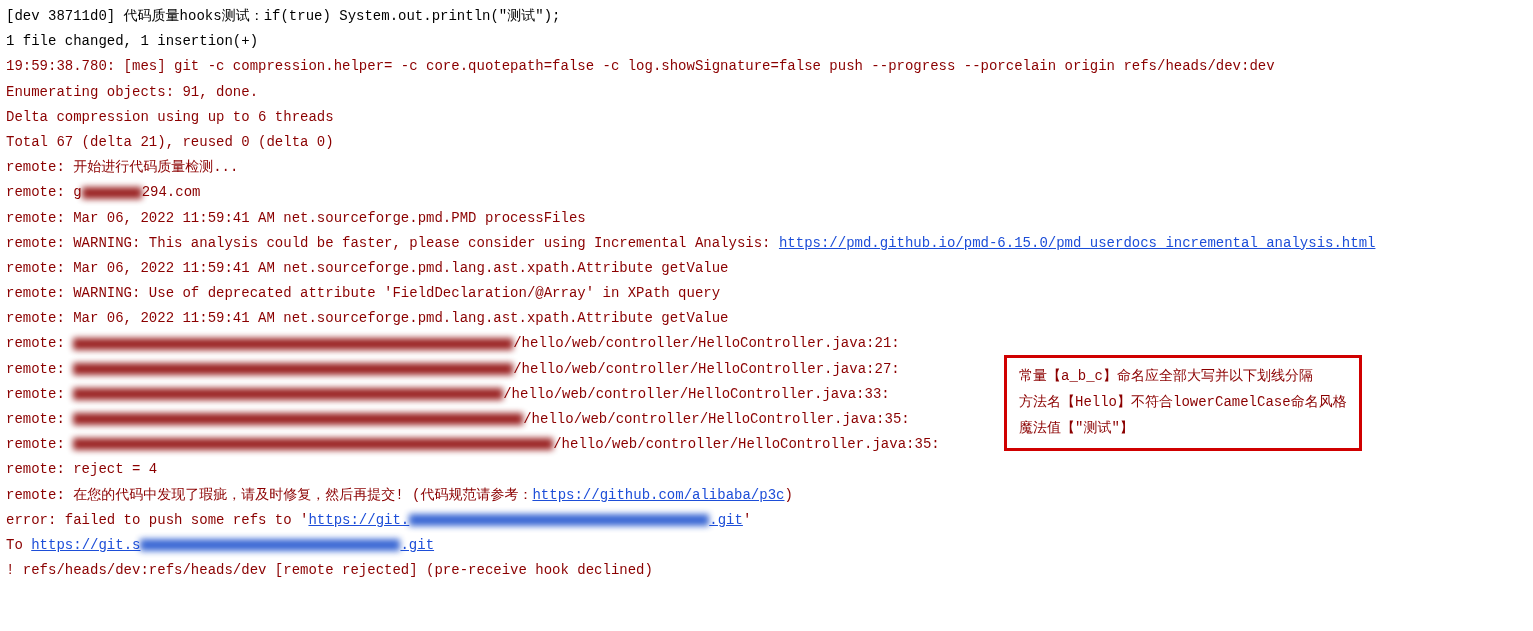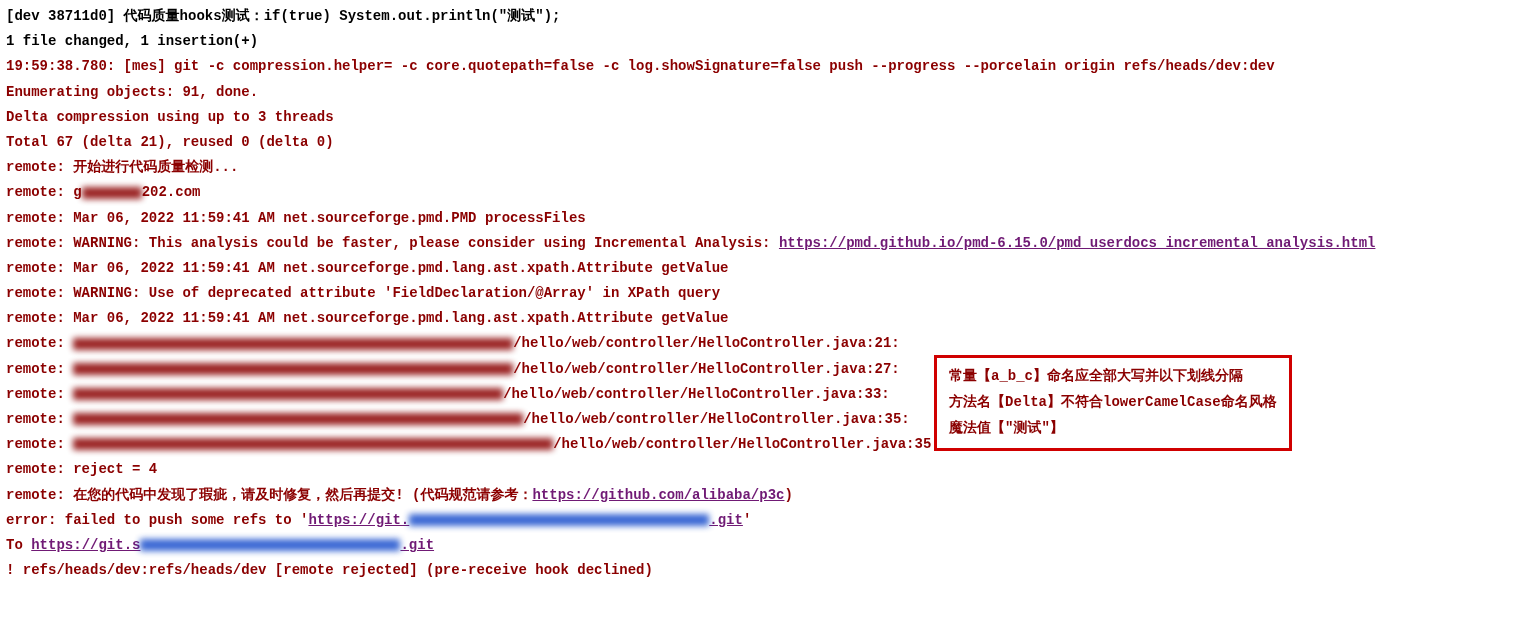--- a/index.html
+++ b/index.html
@@ -6,24 +6,24 @@
     body {
       font-family: Menlo, Monaco, "Courier New", monospace;
       font-size: 14px;
       line-height: 1.8;
       background: #fff;
       color: #000;
       padding: 4px 6px;
       white-space: nowrap;
       position: relative;
     }
-    .line { display: block; font-weight: bold; }
+    .line { display: block; }
     .black { color: #000; }
     .darkred { color: #8b0000; }
-    .blue-link { color: #701a75; text-decoration: underline; cursor: pointer; }
+    .blue-link { color: #1d4ed8; text-decoration: underline; cursor: pointer; }
     .redacted {
       display: inline-block;
       background: #8b0000;
       height: 12px;
       vertical-align: middle;
       filter: blur(3px);
       opacity: 0.85;
       border-radius: 1px;
     }
     .callout {
@@ -40,26 +40,26 @@
 </head>
 <body>
 
 <div>
 
   <span class="line black">[dev 38711d0] 代码质量hooks测试：if(true) System.out.println("测试");</span>
   <span class="line black"> 1 file changed, 1 insertion(+)</span>
 
   <span class="line darkred">19:59:38.780: [mes] git -c compression.helper= -c core.quotepath=false -c log.showSignature=false push --progress --porcelain origin refs/heads/dev:dev</span>
   <span class="line darkred">Enumerating objects: 91, done.</span>
-  <span class="line darkred">Delta compression using up to 3 threads</span>
+  <span class="line darkred">Delta compression using up to 6 threads</span>
   <span class="line darkred">Total 67 (delta 21), reused 0 (delta 0)</span>
   <span class="line darkred">remote: 开始进行代码质量检测...</span>
 
   <span class="line darkred">
-    <span>remote: g</span><span class="redacted" style="width:60px"></span><span>202.com</span>
+    <span>remote: g</span><span class="redacted" style="width:60px"></span><span>294.com</span>
   </span>
 
   <span class="line darkred">remote: Mar 06, 2022 11:59:41 AM net.sourceforge.pmd.PMD processFiles</span>
 
   <span class="line darkred">
     <span>remote: WARNING: This analysis could be faster, please consider using Incremental Analysis: </span><span class="blue-link">https://pmd.github.io/pmd-6.15.0/pmd_userdocs_incremental_analysis.html</span>
   </span>
 
   <span class="line darkred">remote: Mar 06, 2022 11:59:41 AM net.sourceforge.pmd.lang.ast.xpath.Attribute getValue</span>
   <span class="line darkred">remote: WARNING: Use of deprecated attribute 'FieldDeclaration/@Array' in XPath query</span>
@@ -92,17 +92,17 @@
   </span>
 
   <span class="line darkred">
     <span>To </span><span class="blue-link"><span>https://git.s</span><span class="redacted" style="width:260px;background:#1a4fcd"></span><span>.git</span></span>
   </span>
 
   <span class="line darkred">!    refs/heads/dev:refs/heads/dev    [remote rejected] (pre-receive hook declined)</span>
 
 </div>
 
-<div class="callout" id="callout" style="top: 355px; left: 934px; font-weight: bold;">
+<div class="callout" id="callout" style="top: 355px; left: 1004px;">
     <span class="callout-row">常量【a_b_c】命名应全部大写并以下划线分隔</span>
-    <span class="callout-row">方法名【Delta】不符合lowerCamelCase命名风格</span>
+    <span class="callout-row">方法名【Hello】不符合lowerCamelCase命名风格</span>
     <span class="callout-row">魔法值【"测试"】</span>
   </div>
 
 </body></html>

